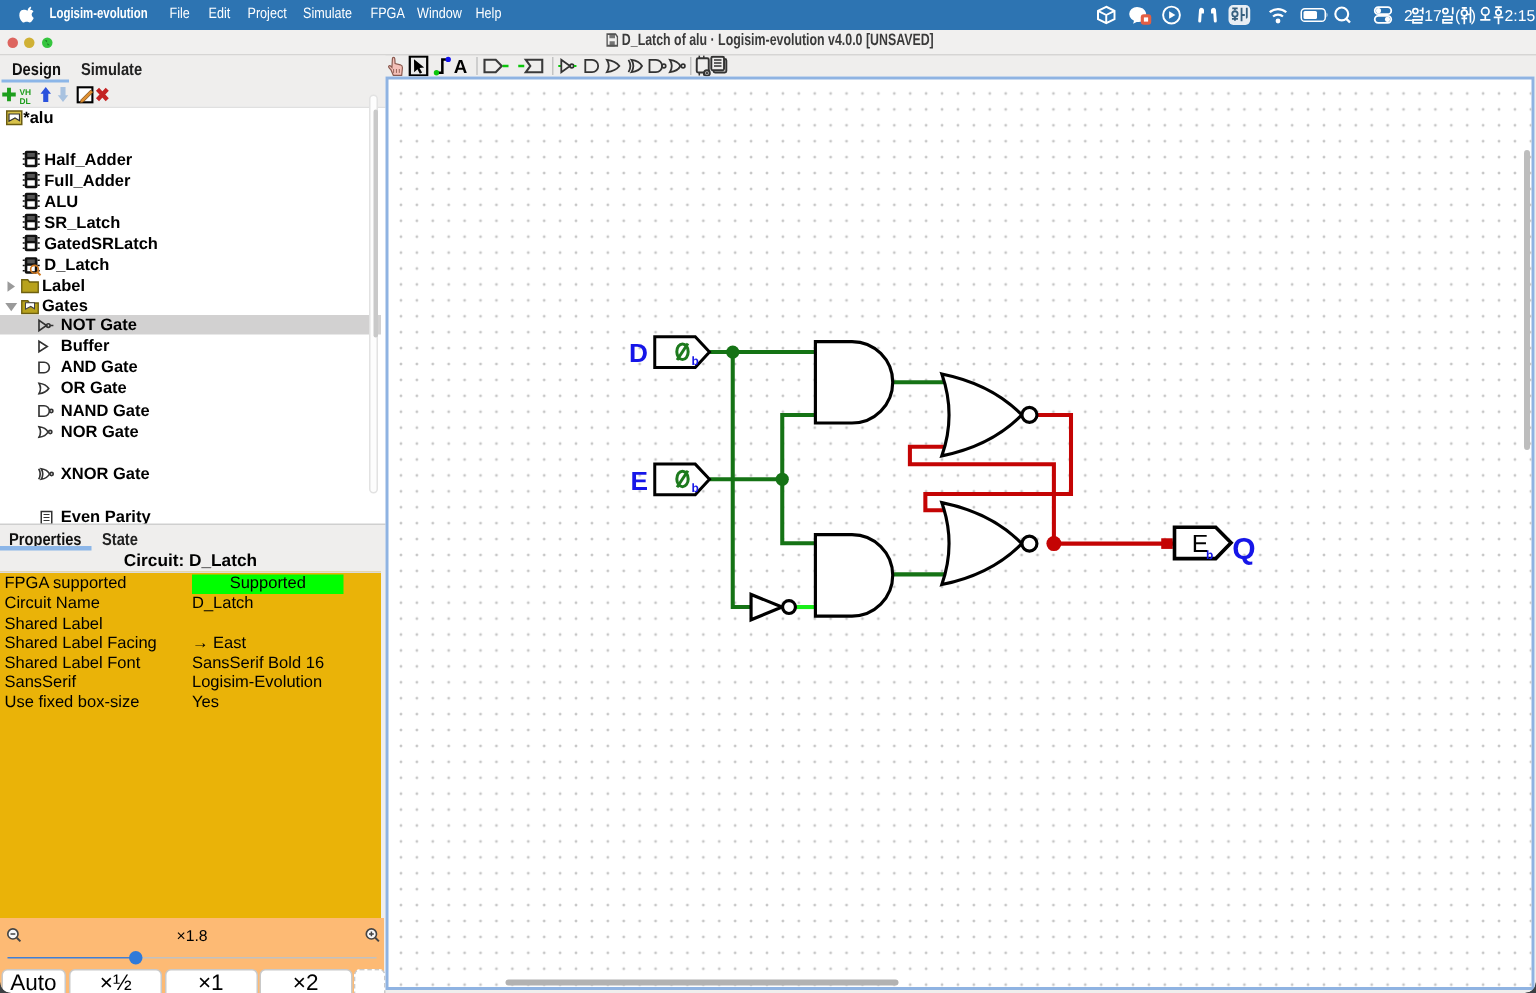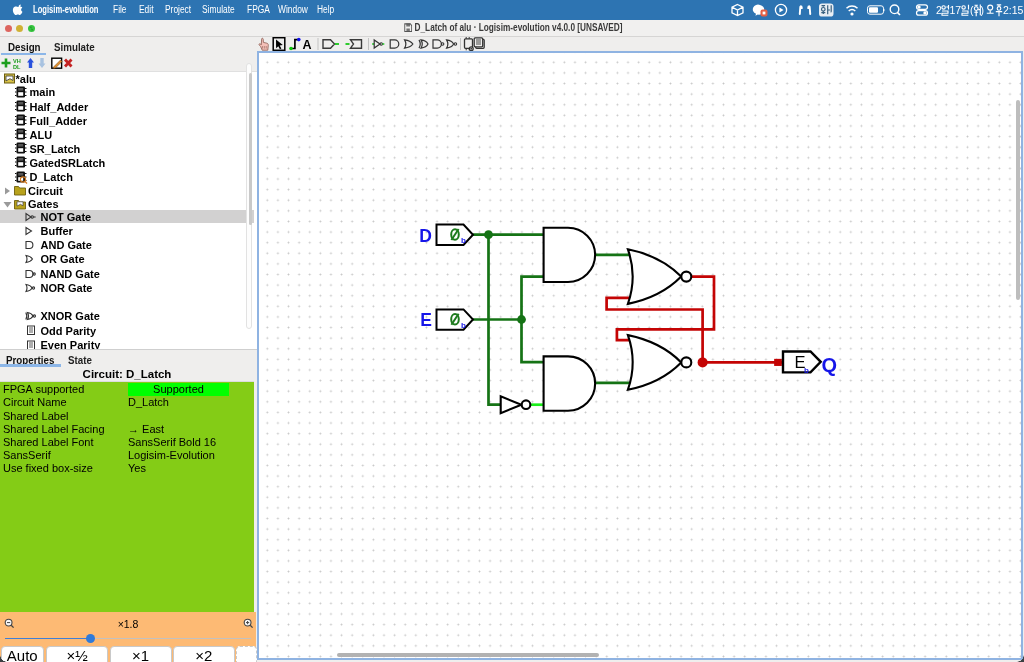--- a/index.html
+++ b/index.html
@@ -13,21 +13,21 @@
 
 #lp{position:absolute;left:0;top:37px;width:256.5px;height:625px;background:#efeeed}
 .tabtxt{position:absolute;font-size:11.5px;font-weight:bold;color:#111;transform-origin:0 0;transform:scaleX(0.85);white-space:nowrap}
 .underl{position:absolute;height:2.4px;background:#8cb6e8}
 #minibar{position:absolute;left:0;top:56px;width:256px;height:15px}
 #tree{position:absolute;left:0;top:70.5px;width:292px;height:279px;background:#fff;overflow:hidden;border-top:1px solid #e0e0e0;border-bottom:1px solid #cfcfcf}
 .trow{position:absolute;left:0;width:254px;height:14.2px;font-size:11px;font-weight:bold;color:#000;white-space:nowrap}
 .trow span{position:absolute;top:1px}
 #treesb{position:absolute;left:248.7px;top:73px;width:3.4px;height:152px;background:#c9c9c9;border-radius:2px}
 #props{position:absolute;left:0;top:350px;width:256.5px;height:312px}
-#ptable{position:absolute;left:0;top:380.7px;width:254px;height:231.3px;background:#84cc16;border-top:1px solid #dcdcdc}
+#ptable{position:absolute;left:0;top:380.7px;width:254px;height:231.3px;background:#eab308;border-top:1px solid #dcdcdc}
 .prow{position:absolute;left:0;width:254px;height:12.9px;font-size:11px;color:#000;white-space:nowrap}
 .prow .k{position:absolute;left:3px;top:0.5px}
 .prow .v{position:absolute;left:128px;top:0.5px}
 #circhdr{position:absolute;left:0;top:2px;width:254px;text-align:center;font-size:11.5px;font-weight:bold;color:#000}
 
 #zoomrow{position:absolute;left:0;top:612px;width:256px;height:50px;background:#fdba74}
 .zbtn{position:absolute;top:33.5px;height:27px;background:#fff;border:1px solid #c9c9c9;border-radius:4px;font-size:15px;text-align:center;color:#000}
 
 #canvas{position:absolute;left:256.5px;top:51.3px;width:766.5px;height:608.5px;border:2.2px solid #8fb3e2;background:#fff}
 #grid{position:absolute;left:0;top:0;width:100%;height:100%;background-image:radial-gradient(circle,#c6c6c6 0.75px,rgba(255,255,255,0) 1.15px);background-size:10.62px 10.62px;background-position:3.0px 4.0px}
@@ -253,26 +253,20 @@
         </g>
 </defs>
     </svg>
 <div style="position:absolute;left:0;top:138.4px;width:254px;height:13.6px;background:#d2d1d1"></div>
 <div class="trow" style="top:0px">
       <svg class="abs" style="left:3.5px;top:0.5px" width="12" height="13">
         <use href="#proj"></use>
       </svg>
       <span style="left:15.5px">*alu</span>
     </div>
-<div class="trow" style="top:13.9px">
-      <svg class="abs" style="left:15px;top:0.5px" width="12" height="13">
-        <use href="#chip"></use>
-      </svg>
-      <span style="left:29.5px">main</span>
-    </div>
 <div class="trow" style="top:28px">
       <svg class="abs" style="left:15px;top:0.5px" width="12" height="13">
         <use href="#chip"></use>
       </svg>
       <span style="left:29.5px">Half_Adder</span>
     </div>
 <div class="trow" style="top:42.1px">
       <svg class="abs" style="left:15px;top:0.5px" width="12" height="13">
         <use href="#chip"></use>
       </svg>
@@ -304,21 +298,21 @@
       </svg>
       <span style="left:29.5px">D_Latch</span>
     </div>
 <div class="trow" style="top:112.3px">
       <svg class="abs" style="left:4px;top:3px" width="8" height="8">
         <path d="M1,0.5 L6,4 L1,7.5z" fill="#9a9a9a"></path>
       </svg>
       <svg class="abs" style="left:14px;top:0.5px" width="12" height="13">
         <use href="#folder"></use>
       </svg>
-      <span style="left:28px">Circuit</span>
+      <span style="left:28px">Label</span>
     </div>
 <div class="trow" style="top:125.6px">
       <svg class="abs" style="left:3px;top:4px" width="9" height="8">
         <path d="M0.5,1 L8.5,1 L4.5,6.5z" fill="#9a9a9a"></path>
       </svg>
       <svg class="abs" style="left:14px;top:0.5px" width="12" height="13">
         <use href="#foldero"></use>
       </svg>
       <span style="left:28px">Gates</span>
     </div>
@@ -356,26 +350,20 @@
       <svg class="abs" style="left:25px;top:2px" width="12" height="10">
         <use href="#gnor"></use>
       </svg>
       <span style="left:40.5px">NOR Gate</span>
     </div>
 <div class="trow" style="top:237.6px">
       <svg class="abs" style="left:25px;top:2px" width="12" height="10">
         <use href="#gxnor"></use>
       </svg>
       <span style="left:40.5px">XNOR Gate</span>
-    </div>
-<div class="trow" style="top:252.3px">
-      <svg class="abs" style="left:25.5px;top:1.5px" width="12" height="11">
-        <use href="#gpar"></use>
-      </svg>
-      <span style="left:40.5px">Odd Parity</span>
     </div>
 <div class="trow" style="top:266.5px">
       <svg class="abs" style="left:25.5px;top:1.5px" width="12" height="11">
         <use href="#gpar"></use>
       </svg>
       <span style="left:40.5px">Even Parity</span>
     </div>
 </div>
 <div class="abs" style="left:245.8px;top:62.9px;width:6.4px;height:266px;background:#fdfdfd;border:0.5px solid #e2e2e2;border-radius:3px"></div>
 <div id="treesb"></div>

